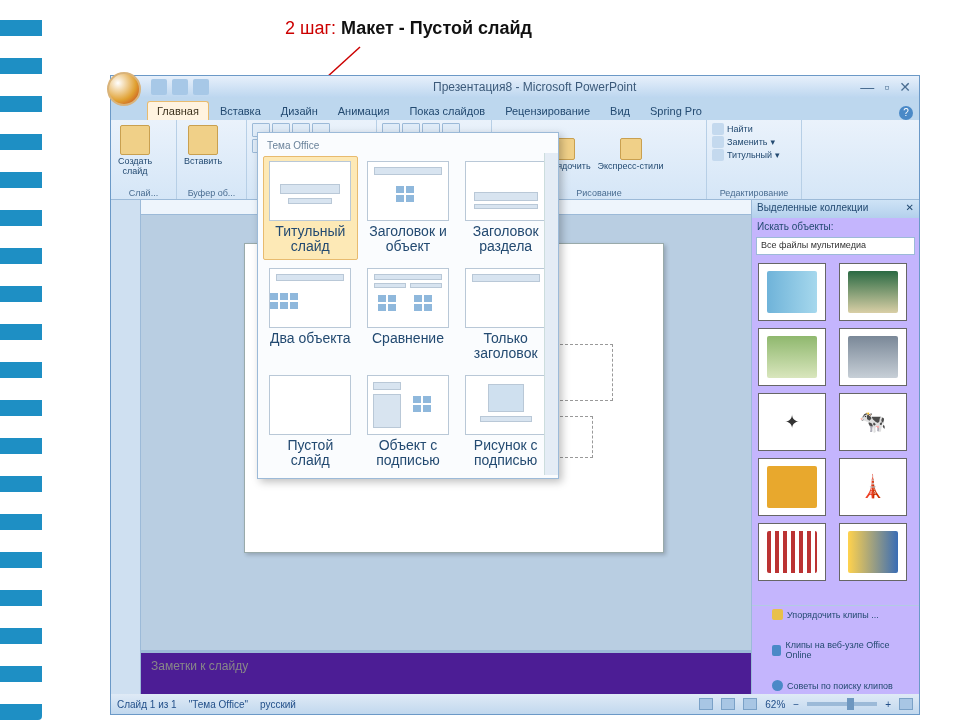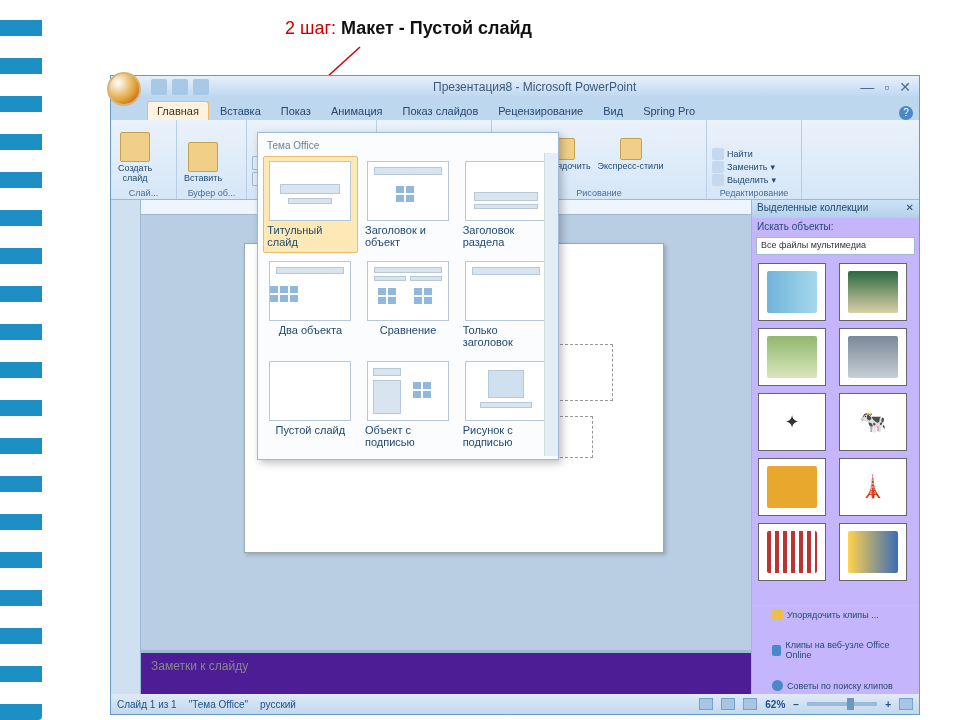--- a/index.html
+++ b/index.html
@@ -21,21 +21,21 @@
 .win-btns { display: flex; gap: 10px; color: #4a6d91; font-size: 14px; padding-right: 4px; }
 .win-btns span { cursor: default; }
 
 .tabs { height: 22px; background: #bdd7ee; display: flex; align-items: flex-end; padding-left: 36px; gap: 2px; }
 .tab { padding: 3px 9px; color: #234a71; font-size: 11px; }
 .tab.active { background: #fff3e0; border-radius: 3px 3px 0 0; border: 1px solid #e8bb6f; border-bottom: none; color: #3a2f1b; }
 .help-icon { margin-left: auto; margin-right: 6px; width: 14px; height: 14px; border-radius: 50%; background: #4a89c7; color: #fff; text-align: center; font-size: 10px; line-height: 14px; }
 
 .ribbon { height: 80px; background: linear-gradient(#eaf2fb,#d5e6f7); display: flex; border-bottom: 1px solid #9cbad8; overflow: hidden; }
 .rgroup { border-right: 1px solid #b7cfe6; padding: 3px 5px 1px; display: flex; flex-direction: column; justify-content: flex-end; }
-.rgroup-body { flex: 1; display: flex; gap: 3px; align-items: flex-end; }
+.rgroup-body { flex: 1; display: flex; gap: 3px; align-items: flex-start; }
 .rgroup-label { text-align: center; color: #4a6d91; font-size: 9px; padding-top: 2px; }
 .rbtn { display: flex; flex-direction: column; align-items: center; gap: 2px; padding: 2px; }
 .rbtn-icon { width: 22px; height: 22px; background: #f0d088; border: 1px solid #c9a050; border-radius: 2px; }
 .rbtn-icon.big { width: 30px; height: 30px; }
 .rbtn-label { font-size: 9px; color: #234a71; text-align: center; line-height: 1.1; }
 .mini-grid { display: flex; flex-direction: column; gap: 2px; }
 .mini-row { display: flex; gap: 2px; }
 .mini { width: 18px; height: 14px; background: #e0ecf8; border: 1px solid #9cbad8; border-radius: 1px; }
 .edit-col { display: flex; flex-direction: column; gap: 1px; font-size: 9px; color: #234a71; }
 .edit-item { display: flex; align-items: center; gap: 3px; }
@@ -56,33 +56,33 @@
 .sp-row { padding: 3px 5px; font-size: 10px; color: #234a71; }
 .sp-select { height: 18px; margin: 2px 4px; background: #fff; border: 1px solid #9cbad8; font-size: 9px; padding: 2px 4px; color: #333; }
 .clip-grid { flex: 1; padding: 6px; display: grid; grid-template-columns: 1fr 1fr; gap: 7px; align-content: start; }
 .clip { width: 68px; height: 58px; background: #fff; border: 1px solid #666; display: flex; align-items: center; justify-content: center; }
 .clip-inner { width: 50px; height: 42px; border-radius: 2px; }
 .sp-footer { border-top: 1px solid #b2cbe3; padding: 3px 20px; display: flex; flex-direction: column; gap: 20px; }
 .sp-link { font-size: 9px; color: #234a71; display: flex; gap: 4px; align-items: center; }
 .sp-link-icon { width: 11px; height: 11px; background: #e8c04a; border-radius: 2px; }
 
 .status { height: 20px; background: linear-gradient(#dfeaf6,#c1d8ee); display: flex; align-items: center; padding: 0 6px; gap: 12px; font-size: 10px; color: #23508a; }
-.status-right { margin-left: auto; display: flex; gap: 8px; align-items: center; font-weight: bold; }
+.status-right { margin-left: auto; display: flex; gap: 8px; align-items: center; }
 .view-btn { width: 14px; height: 12px; background: #a8c6e4; border: 1px solid #7aa1c7; }
 .zoom-slider { width: 70px; height: 4px; background: #9cbad8; position: relative; }
 .zoom-thumb { width: 7px; height: 12px; background: #6e97c0; position: absolute; top: -4px; left: 40px; }
 
 
 .gallery { position: absolute; left: 146px; top: 56px; width: 302px; background: #fafcfe; border: 1px solid #9cbad8; box-shadow: 3px 3px 8px rgba(0,0,0,.25); z-index: 20; padding: 5px; }
 .gallery-title { font-size: 10px; color: #6a829a; padding: 2px 4px 5px; }
 .gallery-grid { display: grid; grid-template-columns: repeat(3, 1fr); gap: 3px; }
 .g-item { display: flex; flex-direction: column; align-items: center; padding: 4px 2px; border: 1px solid transparent; border-radius: 2px; }
 .g-item.selected { background: #fde9b6; border: 1px solid #e8bb6f; }
 .g-thumb { width: 82px; height: 60px; background: #fff; border: 1px solid #b9c8d7; position: relative; }
-.g-label { font-size: 11px; color: #234a71; text-align: left; margin-top: 3px; line-height: 1.1; max-width: 86px; }
+.g-label { font-size: 14px; color: #234a71; text-align: center; margin-top: 3px; line-height: 1.1; max-width: 86px; }
 .th-bar { position: absolute; background: #d8e4f0; border: 1px solid #b9c8d7; }
 .th-icons { position: absolute; display: grid; grid-template-columns: 1fr 1fr; gap: 2px; }
 .th-icons div { width: 8px; height: 7px; background: #8fb8dc; }
 .gallery-scroll { position: absolute; right: 0; top: 20px; bottom: 3px; width: 14px; background: #e4ecf5; border-left: 1px solid #cdd; }
 </style>
 </head>
 <body>
 
 <div class="decoration"></div>
 
@@ -107,21 +107,21 @@
     <div class="win-btns">
       <span>—</span>
       <span>▫</span>
       <span>✕</span>
     </div>
   </div>
 
   <div class="tabs">
     <div class="tab active">Главная</div>
     <div class="tab">Вставка</div>
-    <div class="tab">Показ</div>
+    <div class="tab">Дизайн</div>
     <div class="tab">Анимация</div>
     <div class="tab">Показ слайдов</div>
     <div class="tab">Рецензирование</div>
     <div class="tab">Вид</div>
     <div class="tab">Spring Pro</div>
     <div class="help-icon">?</div>
   </div>
 
   <div class="ribbon">
     <div class="rgroup" style="width:66px">
@@ -199,21 +199,21 @@
       <div class="rgroup-label">Рисование</div>
     </div>
     <div class="rgroup" style="width:95px">
       <div class="rgroup-body">
           <div class="edit-col">
         <div class="edit-item">
               <div class="mini-icon"></div>
               <span>Найти</span>
             </div>
         <div class="edit-item"><div class="mini-icon"></div><span>Заменить</span> ▾</div>
-        <div class="edit-item"><div class="mini-icon"></div><span>Выделить</span> ▾</div>
+        <div class="edit-item"><div class="mini-icon"></div><span>Титульный</span> ▾</div>
       </div>
         </div>
       <div class="rgroup-label">Редактирование</div>
     </div>
   </div>
 
   <div class="workspace">
     <div class="outline"></div>
     <div class="editor">
       <div class="ruler"></div>

